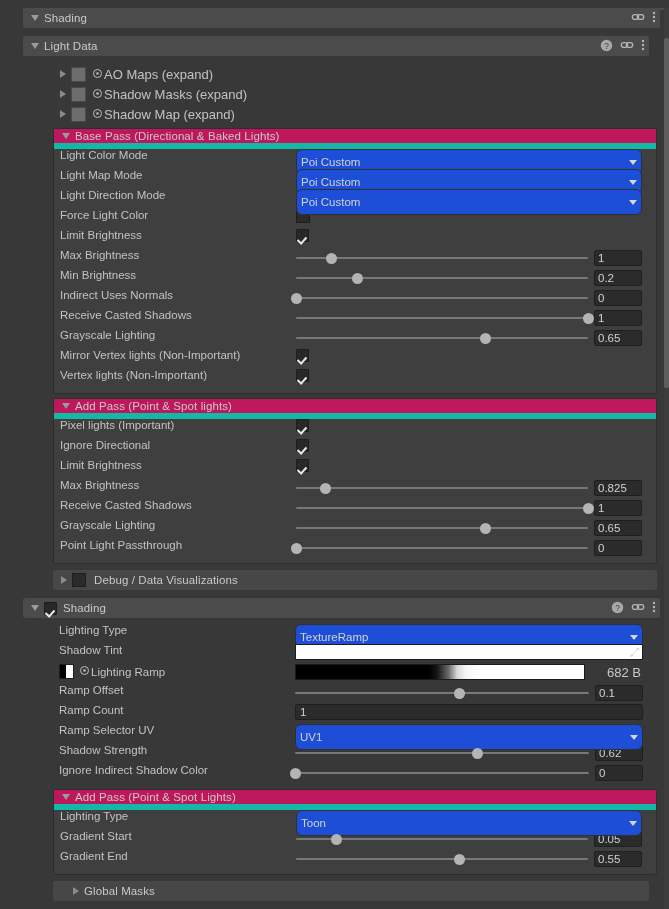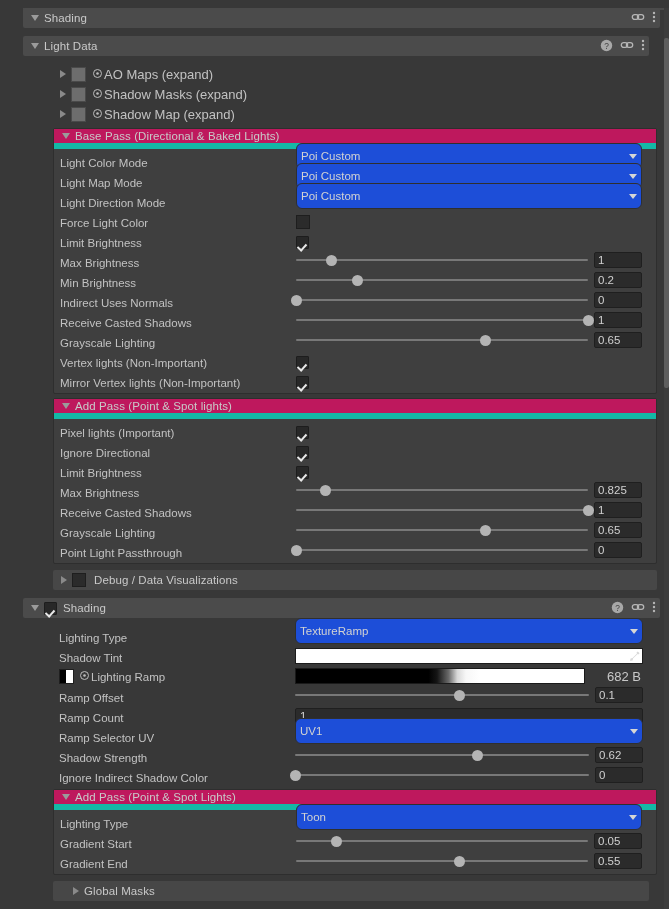--- a/index.html
+++ b/index.html
@@ -47,21 +47,21 @@
   }
   .panel-hdr {
     display: flex; align-items: center;
     height: 20px; padding-left: 4px;
     background: #be185d;
     border-bottom: 6px solid #14b8a6;
   }
   .panel-hdr .foldout-label { color: #c9c9c9; }
 
   
-  .row { display: flex; align-items: flex-end; height: 20px; padding-left: 6px; }
+  .row { display: flex; align-items: flex-start; height: 20px; padding-left: 6px; }
   .row-label { width: 236px; flex: 0 0 236px; color: #c2c2c2; font-size: 11.5px; white-space: nowrap; }
   .row-ctrl { flex: 1 1 auto; display: flex; align-items: center; min-width: 0; }
 
   
   .dropdown {
     flex: 1 1 auto; height: 16px;
     background: #1d4ed8;
     border: 1px solid #2f2f2f;
     border-radius: 6px;
     display: flex; align-items: center;
@@ -370,27 +370,27 @@
       <span class="row-ctrl">
         <span class="slider-wrap">
           <span class="slider-track"></span>
           <span class="slider-knob" style="left:65%"></span>
         </span>
         <span class="numfield">0.65</span>
       </span>
     </div>
 
     <div class="row">
+      <span class="row-label">Mirror Vertex lights (Non-Important)</span>
+      <span class="row-ctrl">
+        <span class="cbox checked"></span>
+      </span>
+    </div>
+    <div class="row">
       <span class="row-label">Vertex lights (Non-Important)</span>
-      <span class="row-ctrl">
-        <span class="cbox checked"></span>
-      </span>
-    </div>
-    <div class="row">
-      <span class="row-label">Mirror Vertex lights (Non-Important)</span>
       <span class="row-ctrl">
         <span class="cbox checked"></span>
       </span>
     </div>
   </div>
 
   <div class="panel">
     <div class="panel-hdr">
       <span class="tri tri-down"></span>
       <span class="foldout-label">Add Pass (Point &amp; Spot lights)</span>

